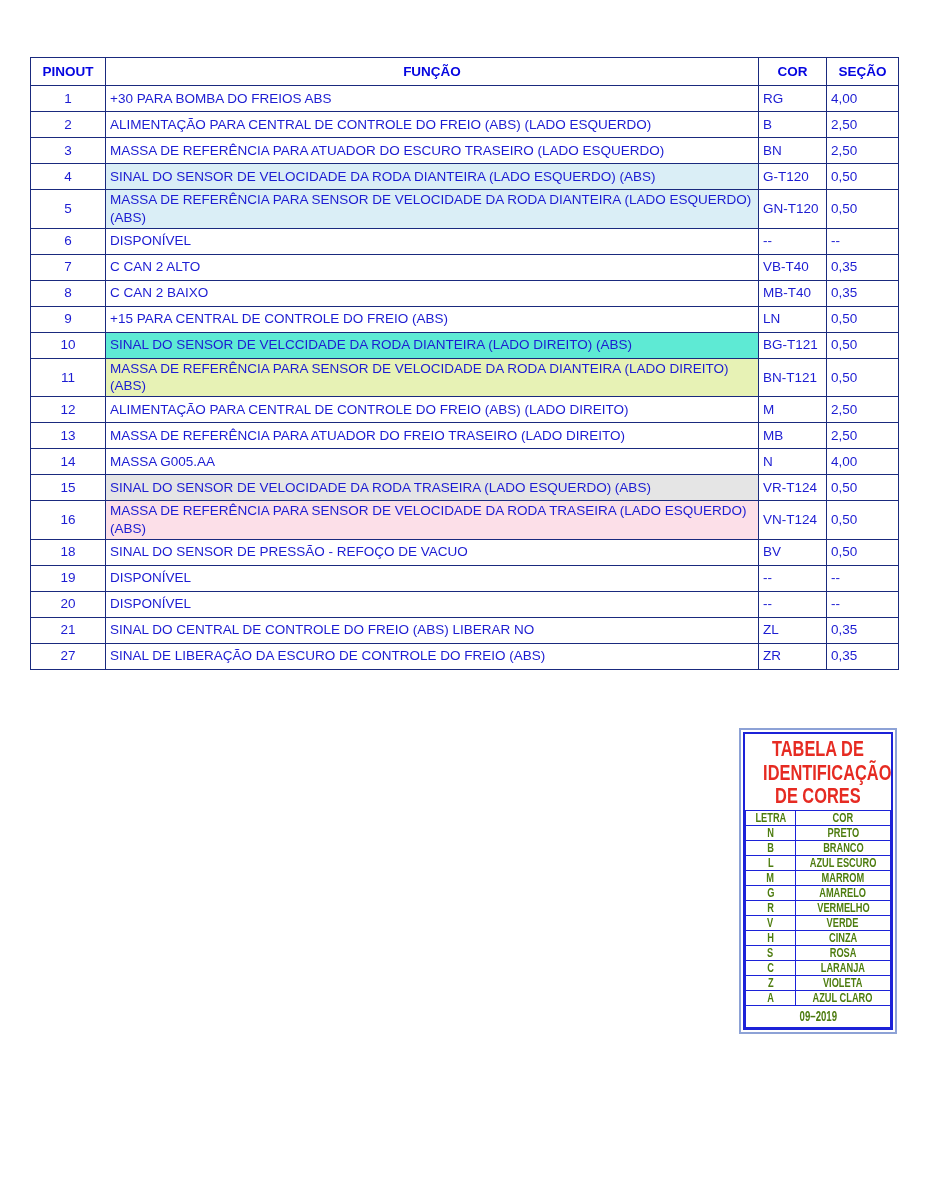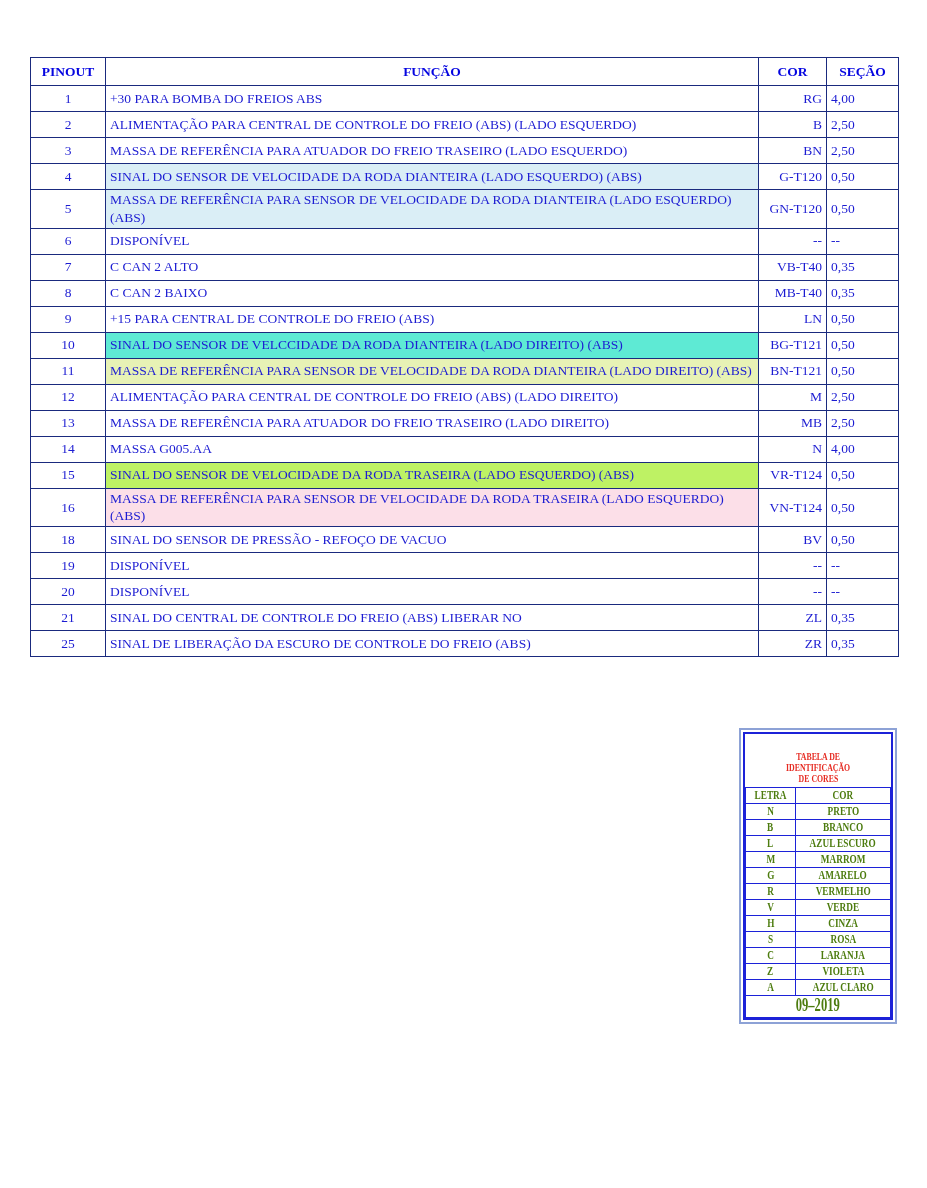--- a/index.html
+++ b/index.html
@@ -1,18 +1,18 @@
 <!DOCTYPE html>
 <html><head>
 <meta charset="utf-8">
 <style>
   html,body{margin:0;padding:0;background:#ffffff;}
   .page{
     position:relative;width:927px;height:1188px;background:#ffffff;
-    font-family:Liberation Serif, serif;overflow:hidden;
+    font-family:Liberation Sans, sans-serif;overflow:hidden;
   }
   
   table.main{
     position:absolute;left:30px;top:57px;width:868px;
     border-collapse:collapse;table-layout:fixed;
   }
   table.main th, table.main td{
     border:1.6px solid #1a2a7e;
     box-sizing:border-box;
     overflow:hidden;
@@ -20,42 +20,42 @@
   table.main th{
     height:28px;font-size:13.5px;font-weight:bold;color:#0505e0;
     text-align:center;padding:1px 2px;
   }
   table.main td{
     height:26px;font-size:13.5px;color:#1c1cd2;
     padding:1px 4px;line-height:1.32;background:#ffffff;
   }
   td.pinout{text-align:center;}
   td.funcao{text-align:left;padding-left:7px;}
-  td.cor{text-align:right;margin-left:44px;}
+  td.cor{text-align:left;margin-left:44px;}
   td.secao{}
   
   .legend{
     position:absolute;left:739px;top:728px;width:158px;
     border:2px solid #8da2d6;background:#ffffff;padding:2px;
     box-sizing:border-box;
   }
   .legend-inner{border:2px solid #1c22d8;box-sizing:border-box;}
   .legend-title{
     text-align:center;color:#e62b22;font-weight:bold;
-    font-size:10px;line-height:1.12;padding:17px 0 2px 0;
+    font-size:21px;line-height:1.12;padding:3px 0 2px 0;
   }
   .legend table{
     width:100%;border-collapse:collapse;table-layout:fixed;
   }
   .legend td{
     border:1.8px solid #1c22d8;height:15px;text-align:center;
     font-weight:bold;color:#4d7c0f;font-size:12.5px;padding:0;
     box-sizing:border-box;overflow:hidden;
   }
-  .legend td.footer-cell{height:22px;font-size:17px;}
+  .legend td.footer-cell{height:22px;font-size:13px;}
   .cond{
     display:inline-block;transform:scale(0.74,1.08);
     transform-origin:center center;white-space:nowrap;
   }
   .legend-title .cond{transform:scale(0.78,1.05);}
 </style>
 </head>
 <body>
 
 <div class="page">
@@ -83,21 +83,21 @@
           <td class="secao">4,00</td>
         </tr>
         <tr>
           <td class="pinout">2</td>
           <td class="funcao">ALIMENTAÇÃO PARA CENTRAL DE CONTROLE DO FREIO (ABS) (LADO ESQUERDO)</td>
           <td class="cor">B</td>
           <td class="secao">2,50</td>
         </tr>
         <tr>
           <td class="pinout">3</td>
-          <td class="funcao">MASSA DE REFERÊNCIA PARA ATUADOR DO FREIO TRASEIRO (LADO ESQUERDO)</td>
+          <td class="funcao">MASSA DE REFERÊNCIA PARA ATUADOR DO ESCURO TRASEIRO (LADO ESQUERDO)</td>
           <td class="cor">BN</td>
           <td class="secao">2,50</td>
         </tr>
         <tr>
           <td class="pinout">4</td>
           <td class="funcao" style="background: rgb(218, 238, 246);">SINAL DO SENSOR DE VELOCIDADE DA RODA DIANTEIRA (LADO ESQUERDO) (ABS)</td>
           <td class="cor">G-T120</td>
           <td class="secao">0,50</td>
         </tr>
         <tr>
@@ -155,21 +155,21 @@
           <td class="secao">2,50</td>
         </tr>
         <tr>
           <td class="pinout">14</td>
           <td class="funcao">MASSA G005.AA</td>
           <td class="cor">N</td>
           <td class="secao">4,00</td>
         </tr>
         <tr>
           <td class="pinout">15</td>
-          <td class="funcao" style="background: #bef264;">SINAL DO SENSOR DE VELOCIDADE DA RODA TRASEIRA (LADO ESQUERDO) (ABS)</td>
+          <td class="funcao" style="background: #e5e5e5;">SINAL DO SENSOR DE VELOCIDADE DA RODA TRASEIRA (LADO ESQUERDO) (ABS)</td>
           <td class="cor">VR-T124</td>
           <td class="secao">0,50</td>
         </tr>
         <tr>
           <td class="pinout">16</td>
           <td class="funcao" style="background: rgb(252, 223, 232);">MASSA DE REFERÊNCIA PARA SENSOR DE VELOCIDADE DA RODA TRASEIRA (LADO ESQUERDO) (ABS)</td>
           <td class="cor">VN-T124</td>
           <td class="secao">0,50</td>
         </tr>
         <tr>
@@ -190,21 +190,21 @@
           <td class="cor">--</td>
           <td class="secao">--</td>
         </tr>
         <tr>
           <td class="pinout">21</td>
           <td class="funcao">SINAL DO CENTRAL DE CONTROLE DO FREIO (ABS) LIBERAR NO</td>
           <td class="cor">ZL</td>
           <td class="secao">0,35</td>
         </tr>
         <tr>
-          <td class="pinout">25</td>
+          <td class="pinout">27</td>
           <td class="funcao">SINAL DE LIBERAÇÃO DA ESCURO DE CONTROLE DO FREIO (ABS)</td>
           <td class="cor">ZR</td>
           <td class="secao">0,35</td>
         </tr>
       </tbody>
   </table>
 
   <div class="legend">
     <div class="legend-inner">
       <div class="legend-title">

